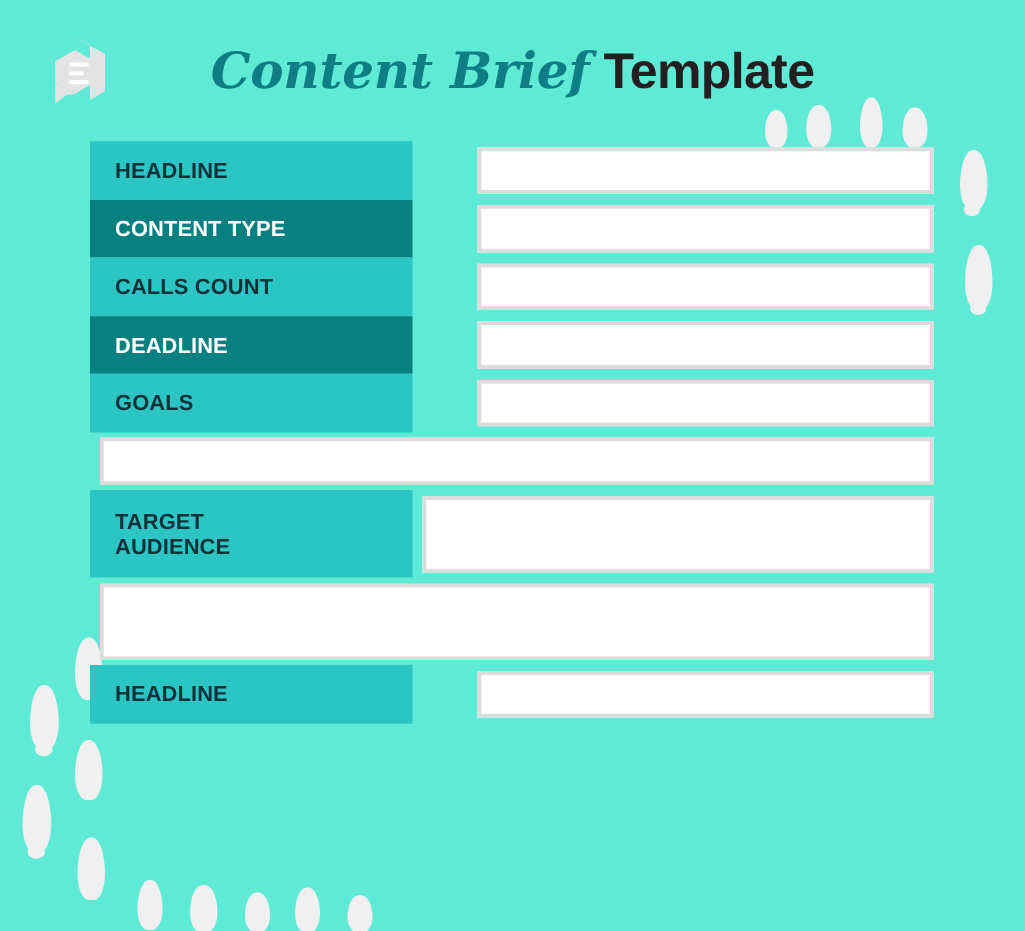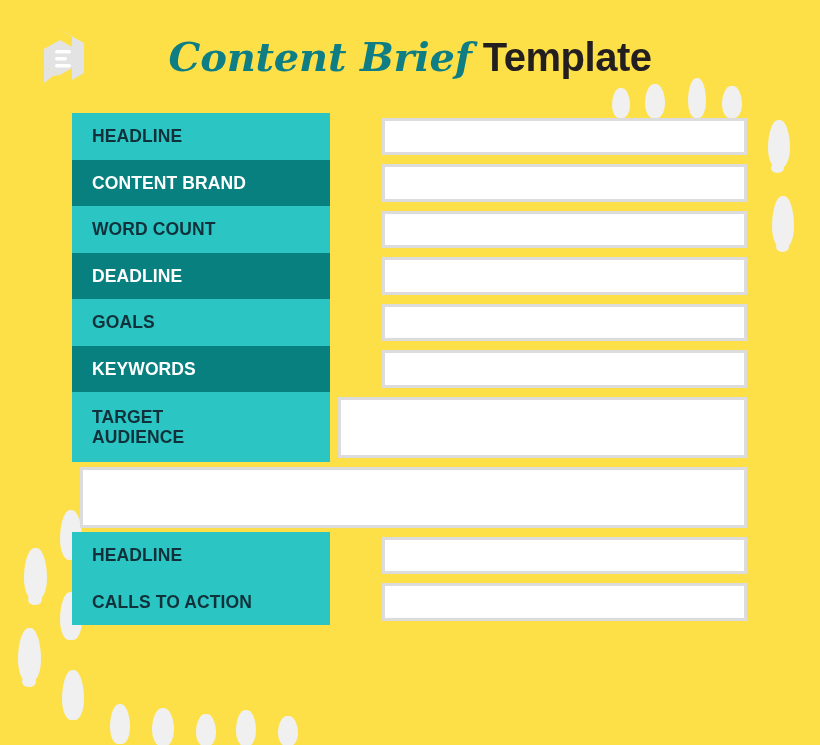--- a/index.html
+++ b/index.html
@@ -9,21 +9,21 @@
     height: 745px;
     background: #ffffff;
     font-family: "Liberation Sans", sans-serif;
     overflow: hidden;
   }
 
   #page {
     position: relative;
     width: 820px;
     height: 745px;
-    background: #fde047;
+    background: #5eead4;
     overflow: hidden;
   }
 
   
   .deco-layer {
     position: absolute;
     inset: 0;
     z-index: 0;
     pointer-events: none;
   }
@@ -180,31 +180,31 @@
             <span class="txt">HEADLINE</span>
           </div>
         </div>
         <div class="field-wrap">
           <input type="text" class="field-box" value="" placeholder="" style="">
         </div>
       </div>
       <div class="row single">
         <div class="label-cell dark">
           <div>
-            <span class="txt">CONTENT BRAND</span>
-          </div>
-        </div>
-        <div class="field-wrap">
-          <input type="text" class="field-box" value="" placeholder="" style="">
-        </div>
-      </div>
-      <div class="row single">
-        <div class="label-cell light">
-          <div>
-            <span class="txt">WORD COUNT</span>
+            <span class="txt">CONTENT TYPE</span>
+          </div>
+        </div>
+        <div class="field-wrap">
+          <input type="text" class="field-box" value="" placeholder="" style="">
+        </div>
+      </div>
+      <div class="row single">
+        <div class="label-cell light">
+          <div>
+            <span class="txt">CALLS COUNT</span>
           </div>
         </div>
         <div class="field-wrap">
           <input type="text" class="field-box" value="" placeholder="" style="">
         </div>
       </div>
       <div class="row single">
         <div class="label-cell dark">
           <div>
             <span class="txt">DEADLINE</span>
@@ -218,25 +218,20 @@
         <div class="label-cell light">
           <div>
             <span class="txt">GOALS</span>
           </div>
         </div>
         <div class="field-wrap">
           <input type="text" class="field-box" value="" placeholder="" style="">
         </div>
       </div>
       <div class="row single">
-        <div class="label-cell dark">
-          <div>
-            <span class="txt">KEYWORDS</span>
-          </div>
-        </div>
         <div class="field-wrap">
           <input type="text" class="field-box" value="" placeholder="" style="">
         </div>
       </div>
       <div class="row double">
         <div class="label-cell light">
           <div>
             <span class="txt">TARGET</span>
             <span class="txt">AUDIENCE</span>
           </div>
@@ -253,25 +248,15 @@
       <div class="row single">
         <div class="label-cell light">
           <div>
             <span class="txt">HEADLINE</span>
           </div>
         </div>
         <div class="field-wrap">
           <input type="text" class="field-box" value="" placeholder="" style="">
         </div>
       </div>
-      <div class="row single">
-        <div class="label-cell light">
-          <div>
-            <span class="txt">CALLS TO ACTION</span>
-          </div>
-        </div>
-        <div class="field-wrap">
-          <input type="text" class="field-box" value="" placeholder="" style="">
-        </div>
-      </div>
     </div>
 
 </div>
 
 </body></html>

